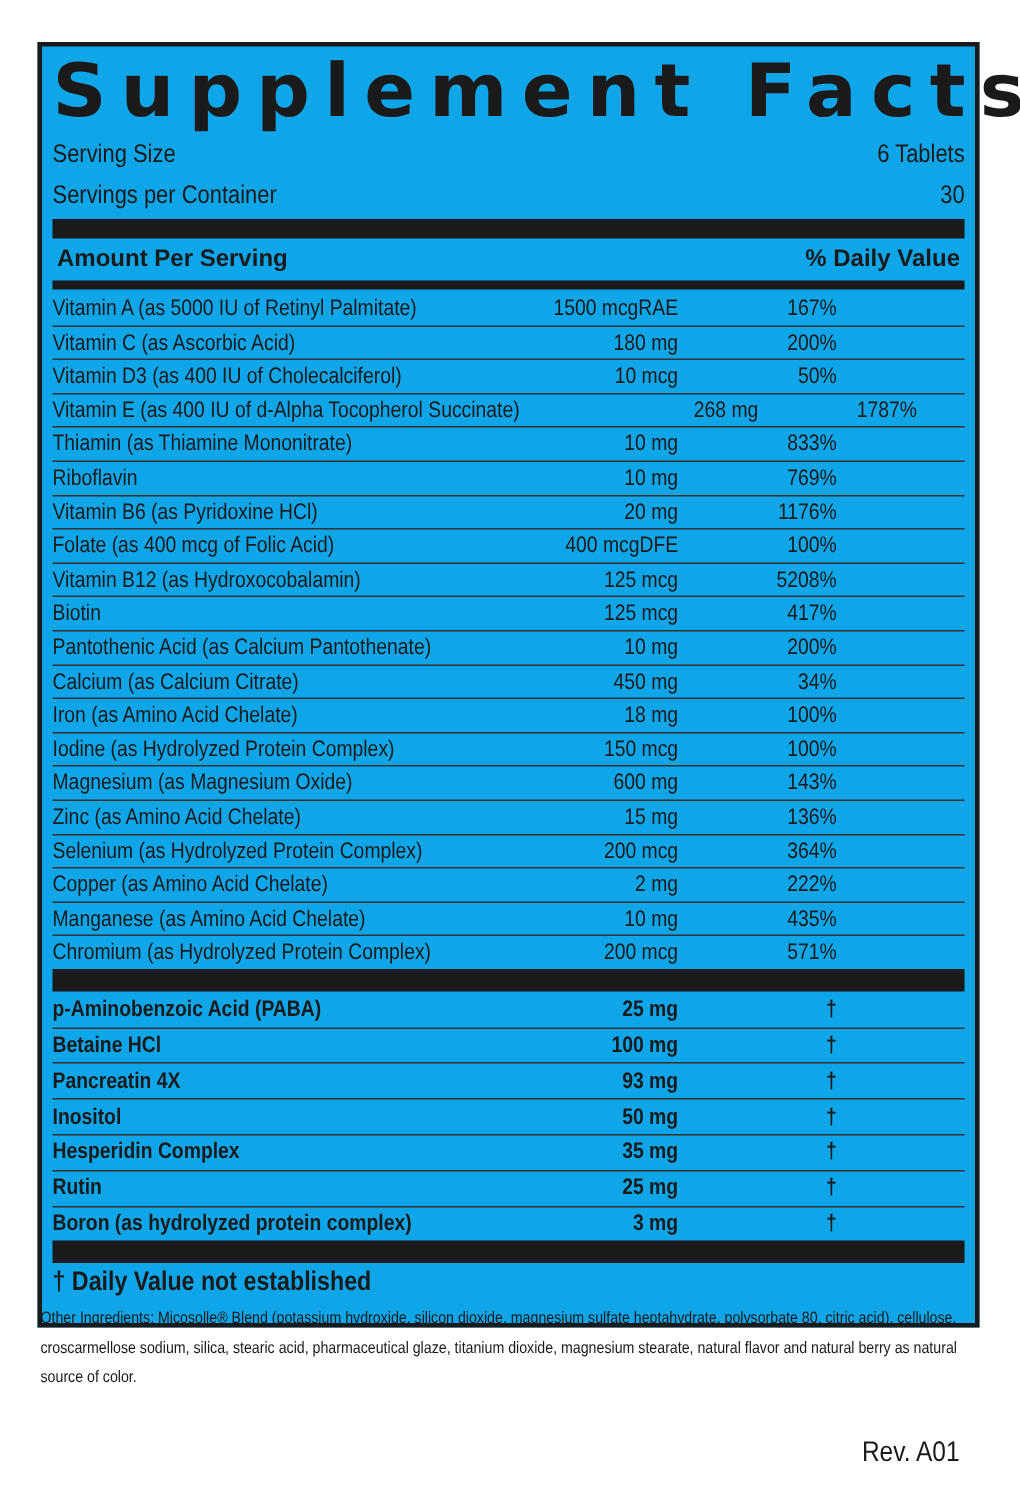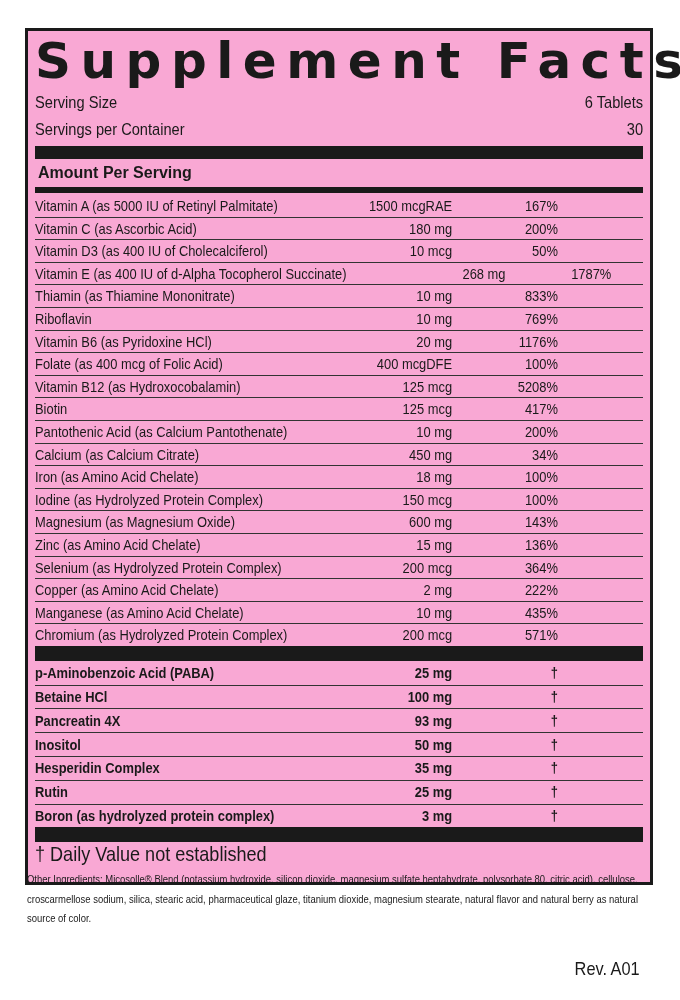--- a/index.html
+++ b/index.html
@@ -1,19 +1,19 @@
 <!DOCTYPE html>
 <html><head>
 <meta charset="utf-8">
 <style>
   html, body { margin: 0; padding: 0; background: #ffffff; }
   body { width: 680px; height: 1000px; position: relative; overflow: hidden;
          font-family: "Liberation Sans", sans-serif; color: #1a1a1a; }
   .panel { position: absolute; left: 25px; top: 28px; width: 622px; height: 851px;
-           border: 3px solid #1a1a1a; background: #f9a8d4; }
+           border: 3px solid #1a1a1a; background: #0ea5e9; }
   .inner { position: absolute; left: 7px; right: 7px; top: 0; }
   .title { font-family: "DejaVu Sans", sans-serif; font-weight: bold; font-size: 50px;
            letter-spacing: 9.5px; line-height: 60px; height: 58px; margin-top: 0px;
            white-space: nowrap; transform: scaleY(0.98); }
   .kv { display: flex; justify-content: space-between; font-size: 17px; line-height: 27px;
         height: 27px; transform: scaleX(0.86); transform-origin: left center; width: 116.3%; }
   .bar-thick { background: #1a1a1a; height: 13px; }
   .bar-mid { background: #1a1a1a; height: 6px; }
   .hdr { display: flex; justify-content: space-between; font-weight: bold; font-size: 16px;
          line-height: 28px; height: 28px; padding: 0 3px; gap: 37px; }
@@ -24,21 +24,21 @@
   .row .n { flex: 1; white-space: nowrap; }
   .row .a { width: 185px; text-align: right; white-space: nowrap; }
   .row .d { width: 123px; text-align: right; white-space: nowrap; }
   .row2 { display: flex; align-items: center; height: 22.8px; border-bottom: 1.4px solid #333;
           font-size: 15px; line-height: 22px; }
   .row2.last { border-bottom: none; }
   .row2 .c { display: flex; transform: scaleX(0.86); transform-origin: left center; width: 116.3%; }
   .row2 .n { flex: 1; white-space: nowrap; }
   .row2 .a { width: 185px; text-align: right; white-space: nowrap; }
   .row2 .d { width: 123px; text-align: right; white-space: nowrap; }
-  .foot { font-size: 21px; line-height: 24px; height: 24px; }
+  .foot { font-size: 18px; line-height: 24px; height: 24px; font-weight: bold; }
   .foot span { display: inline-block; transform: scaleX(0.86); transform-origin: left center; }
   .other { position: absolute; left: 27px; top: 870px; width: 640px; font-size: 11px;
            line-height: 19.5px; }
   .other .t { display: block; transform: scaleX(0.86); transform-origin: left top; width: 116.3%; }
   .rev { position: absolute; right: 40px; top: 958px; font-size: 19px; }
   .rev span { display: inline-block; transform: scaleX(0.86); transform-origin: right center; }
 </style>
 </head>
 <body>
 
@@ -49,20 +49,21 @@
       <span>Serving Size</span>
       <span>6 Tablets</span>
     </div>
     <div class="kv">
       <span>Servings per Container</span>
       <span>30</span>
     </div>
     <div class="bar-thick" style="margin-top:3px;"></div>
     <div class="hdr">
       <span>Amount Per Serving</span>
+      <span>% Daily Value</span>
     </div>
     <div class="bar-mid"></div>
     <div id="nutrients" style="margin-top:2px;">
         <div class="row">
           <div class="c">
             <span class="n">Vitamin A (as 5000 IU of Retinyl Palmitate)</span>
             <span class="a">1500 mcgRAE</span>
             <span class="d">167%</span>
           </div>
         </div>

